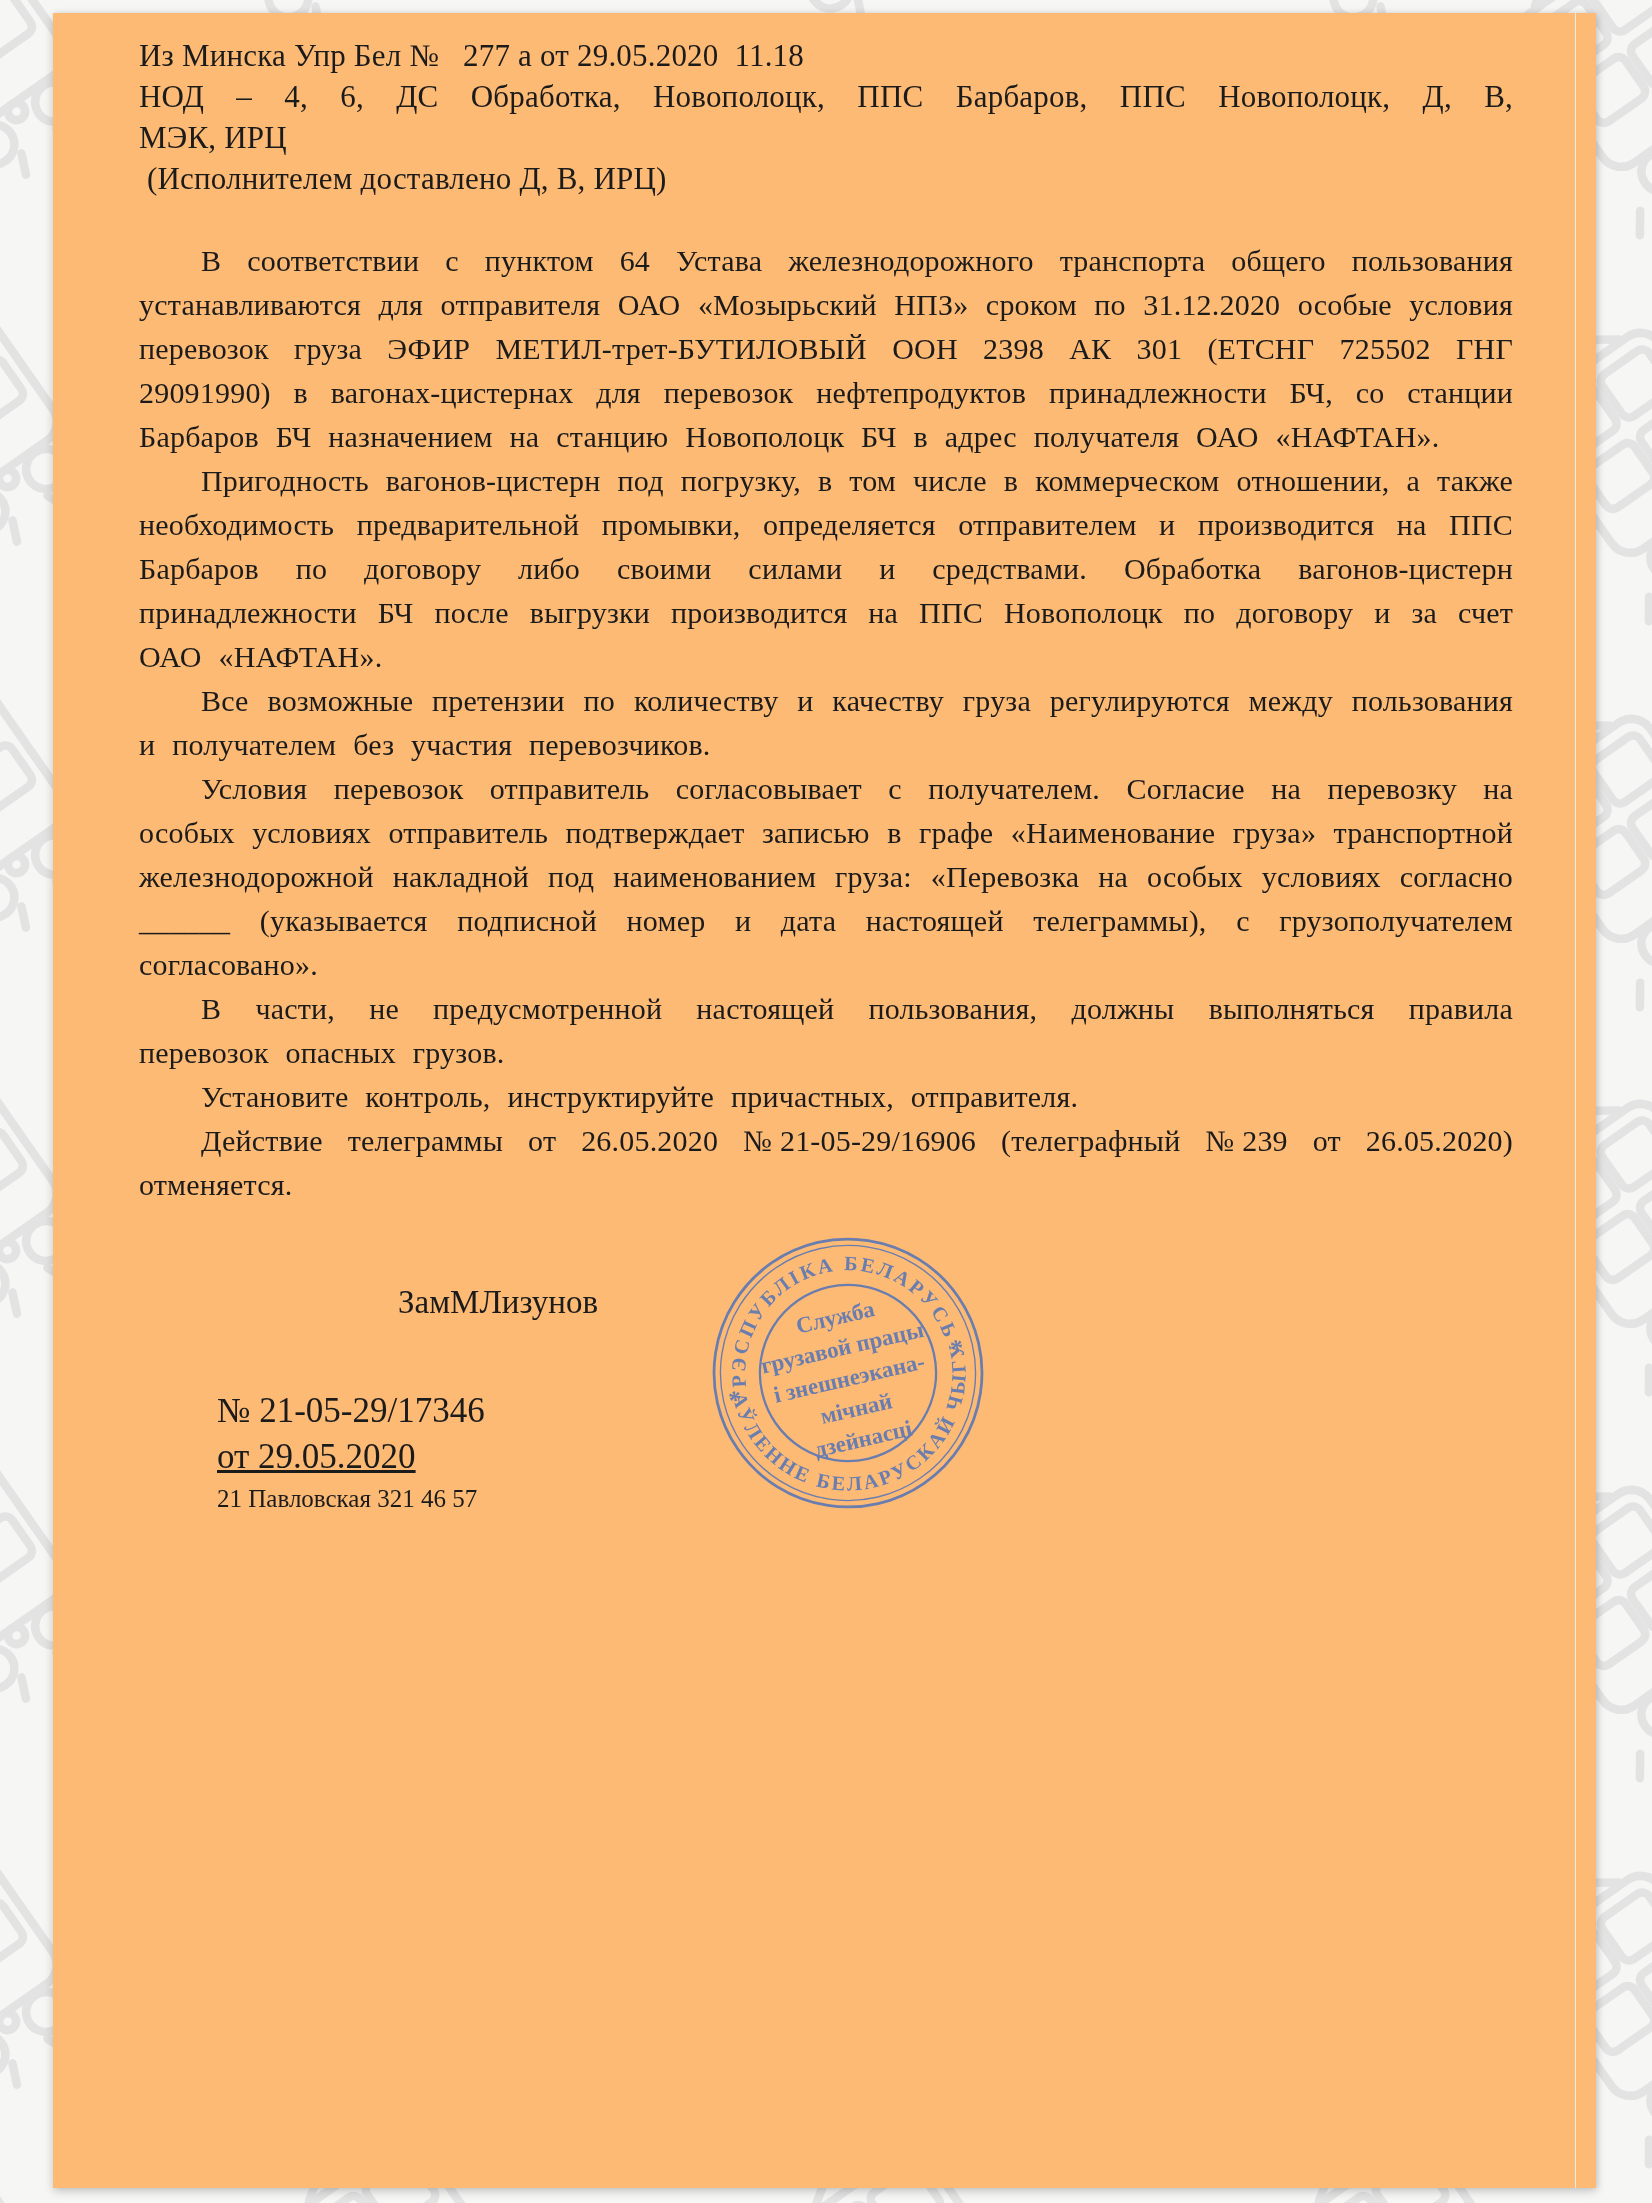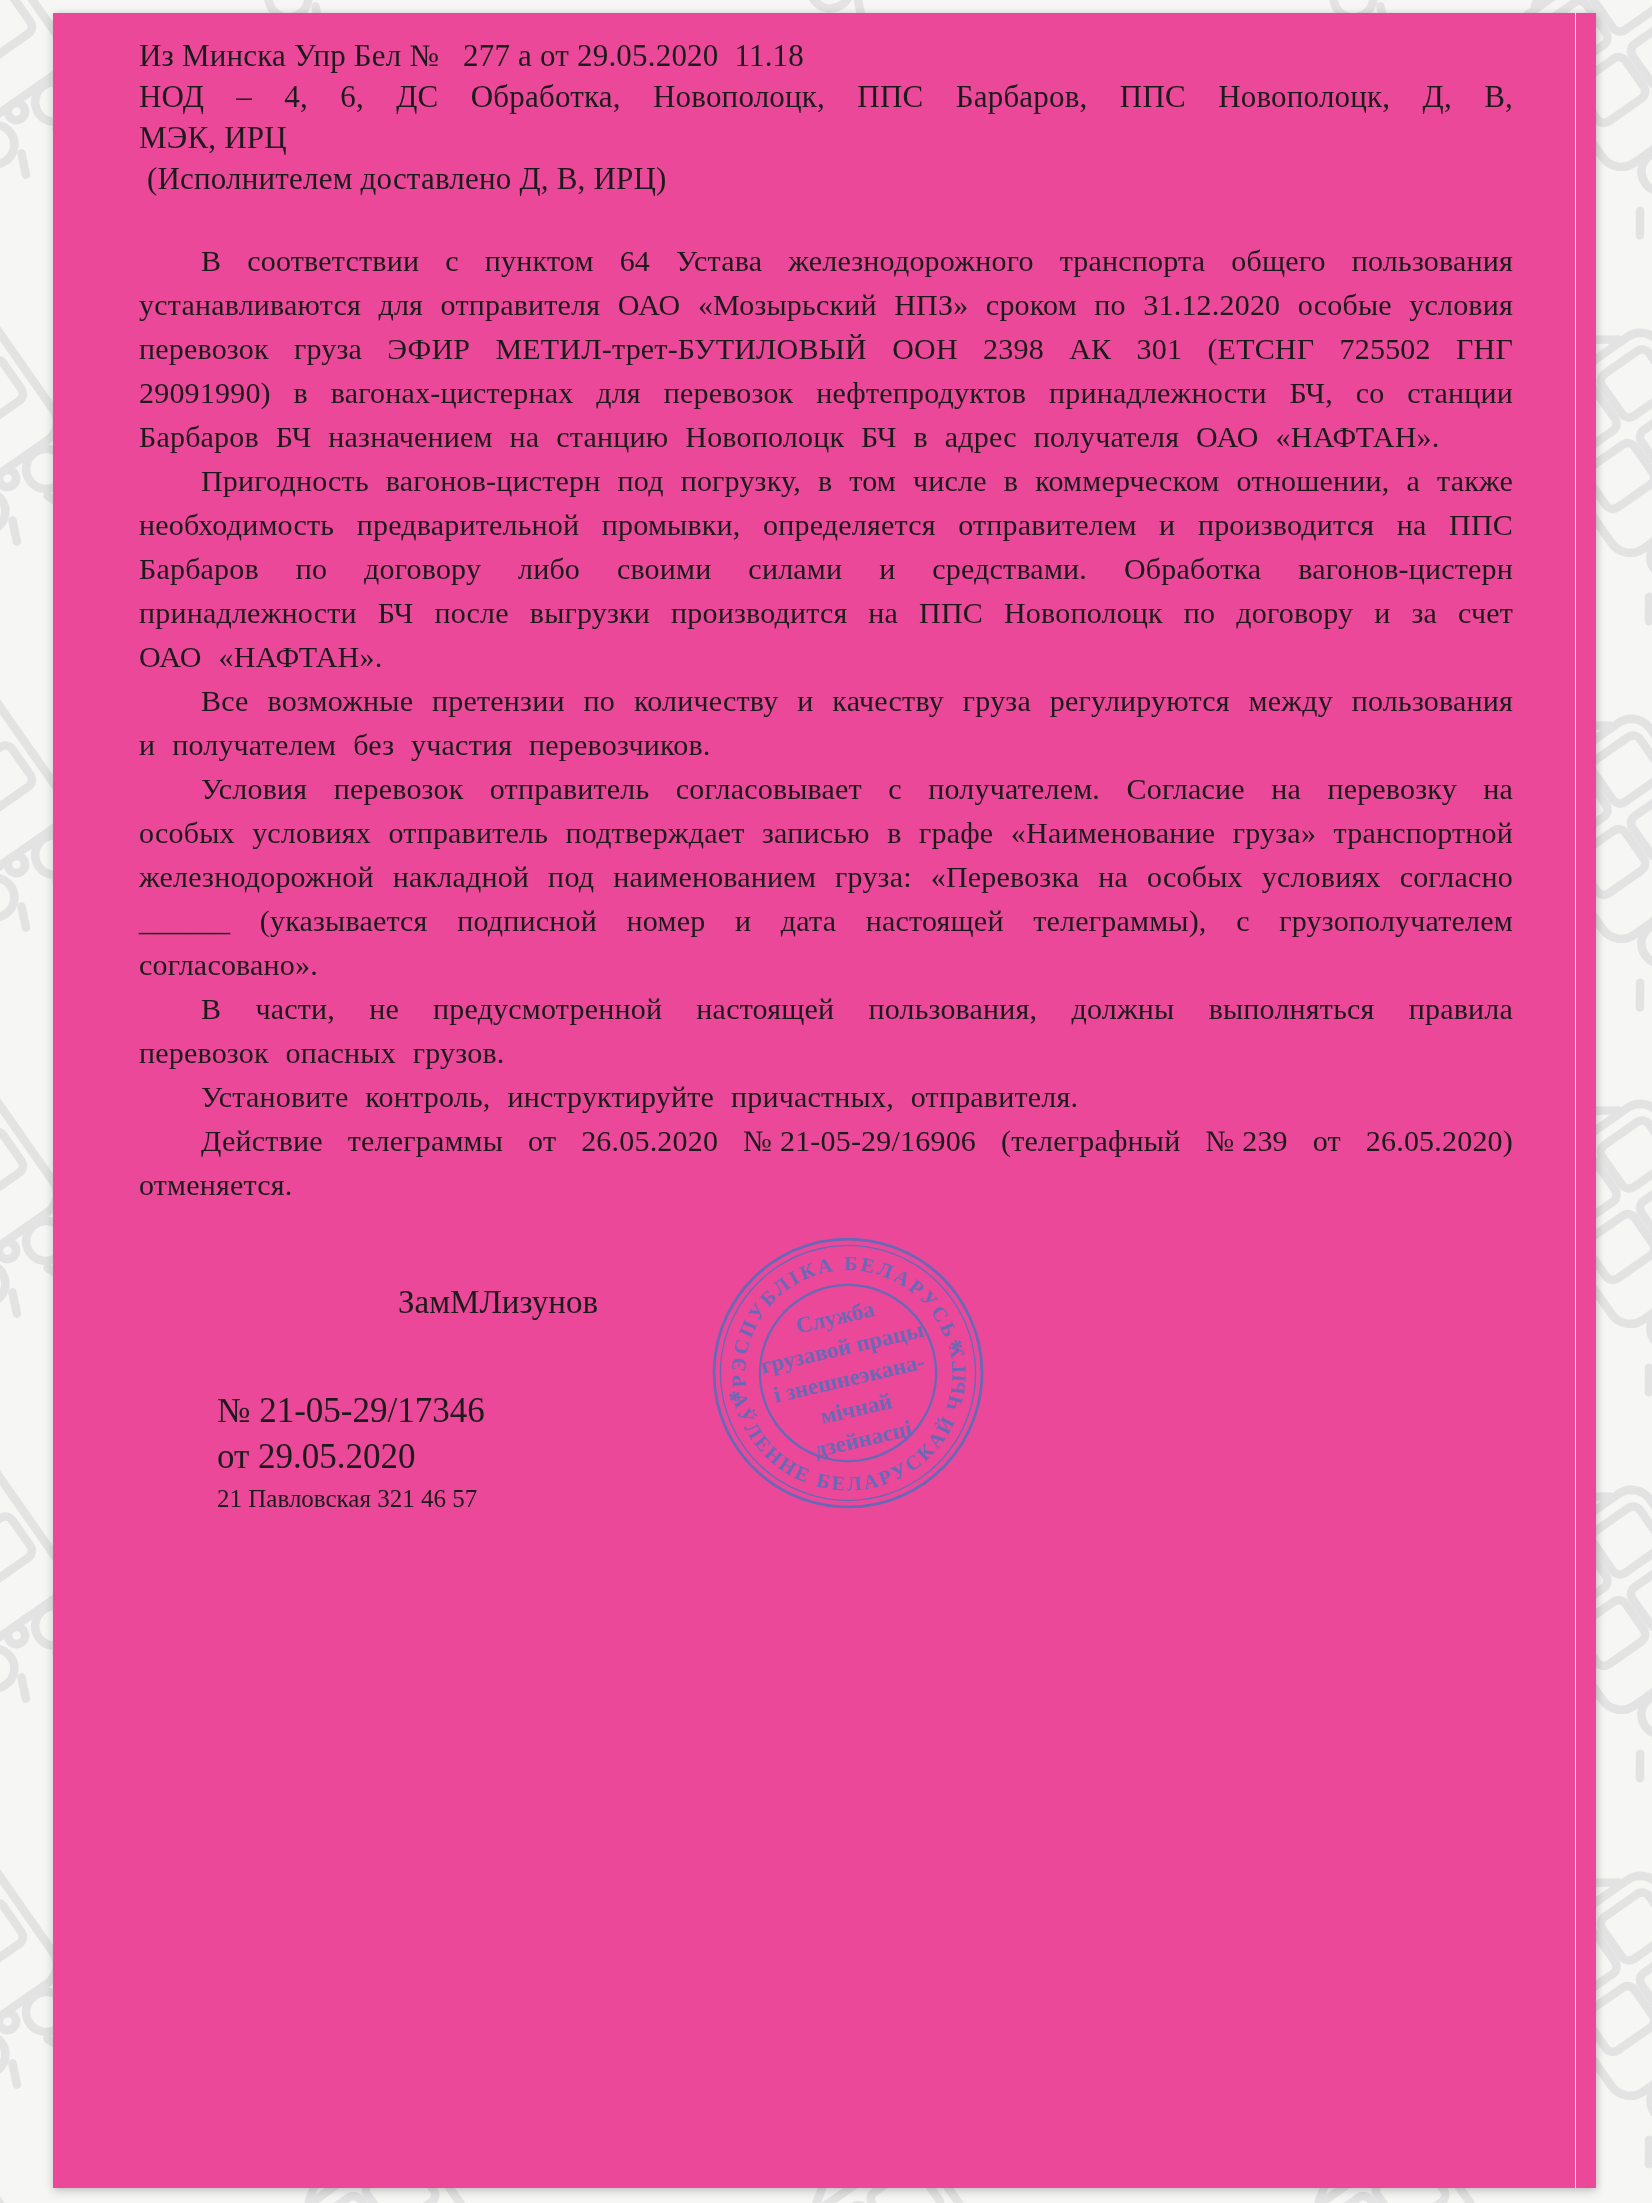--- a/index.html
+++ b/index.html
@@ -13,21 +13,21 @@
   }
   
   .backdrop{position:absolute;inset:0;overflow:hidden;}
   .wm{position:absolute;transform:rotate(-35deg);opacity:.9;}
   .wm svg{display:block;}
   
   .page{
     position:absolute;
     left:53px;top:13px;
     width:1543px;height:2175px;
-    background:#ec4899;
+    background:#fdba74;
     box-shadow:0 2.8px 9.2px rgba(0,0,0,.20), 2.8px 0 5.5px rgba(0,0,0,.08);
     padding:22px 83px 0 86px;
     box-sizing:border-box;
   }
   .page::after{
     content:"";position:absolute;top:0;right:20px;width:0.9px;height:100%;
     background:#ececec;
   }
   
   .hdr{font-size:31px;line-height:41px;letter-spacing:0.2px;margin:0;}
@@ -38,21 +38,21 @@
     text-align:justify;text-indent:62px;
     word-spacing:9.2px;letter-spacing:0.2px;
   }
   .sigrow{
     display:flex;
     margin-top:73px;padding-left:259px;padding-right:234px;
     font-size:33px;line-height:44px;
   }
   .refblock{margin-top:64px;margin-left:78px;}
   .ref-number{font-size:35px;line-height:46px;margin:0;}
-  .ref-date{font-size:35px;line-height:46px;margin:0;}
+  .ref-date{font-size:35px;line-height:46px;margin:0;text-decoration:underline;}
   .ref-operator{font-size:25px;line-height:33px;margin:1.8px 0 0 0;}
   
   .stamp{
     position:absolute;left:639px;top:1204px;width:312px;height:312px;
     transform:rotate(-13deg);
     opacity:.82;
     pointer-events:none;
   }
   .stamp text{font-family:"Liberation Serif","DejaVu Serif",serif;}
   .stamp .ringtxt{font-size:22px;font-weight:bold;letter-spacing:3px;}

